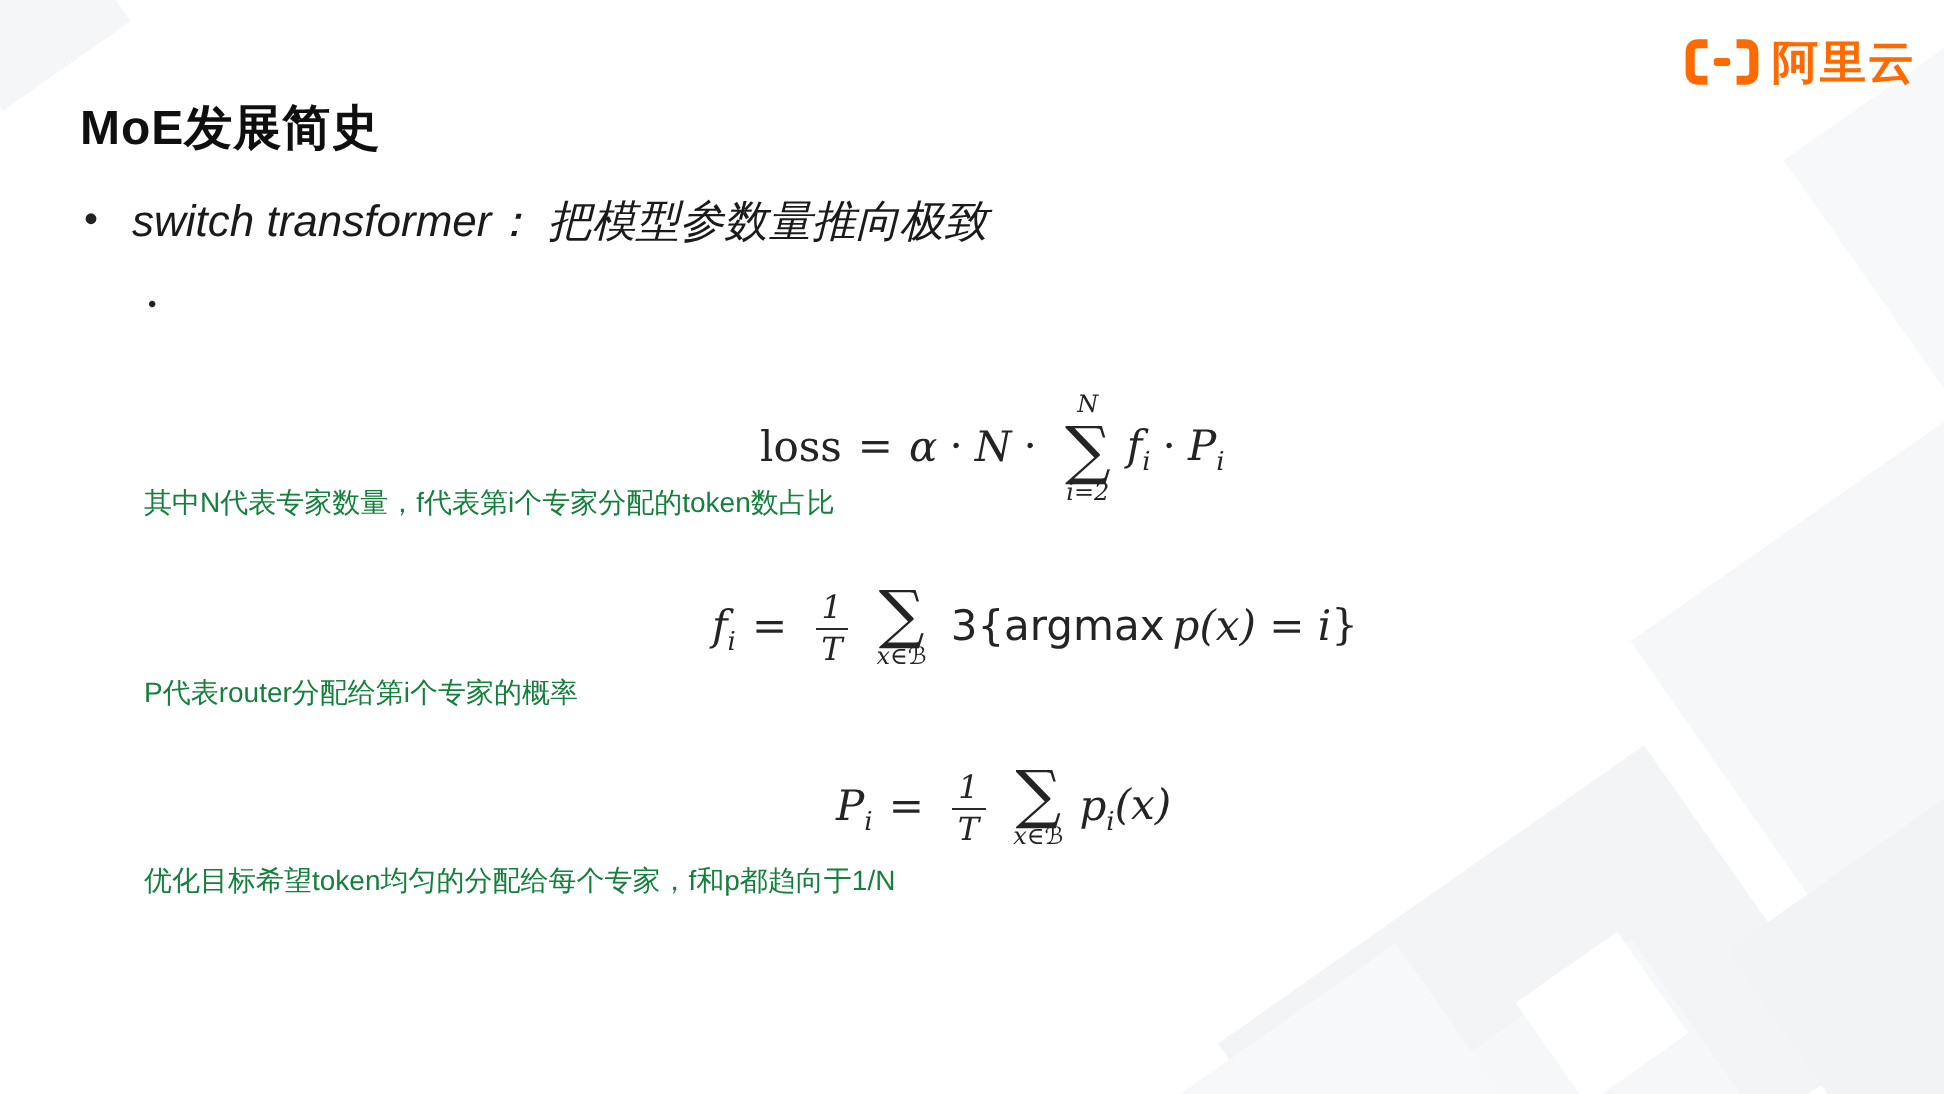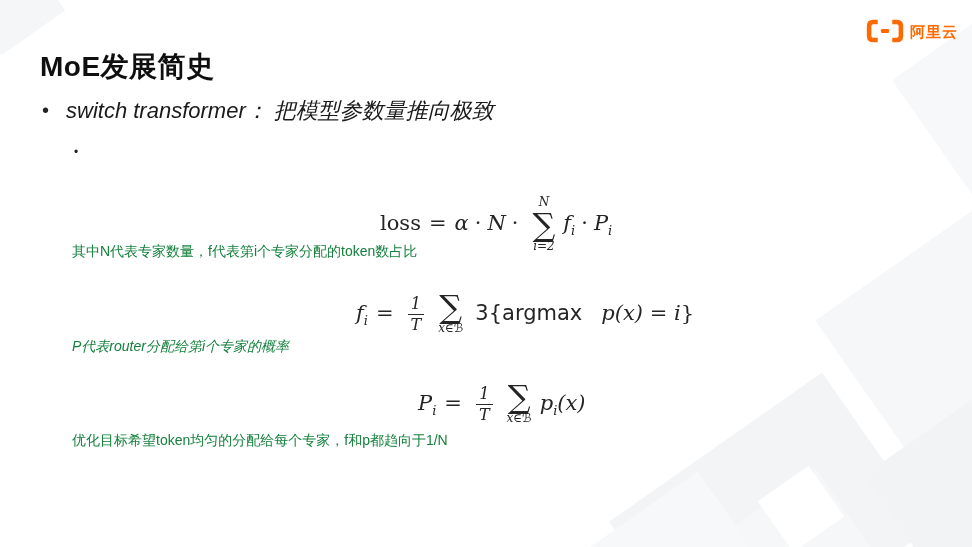--- a/index.html
+++ b/index.html
@@ -14,30 +14,30 @@
   .bg2{left:845px;top:245px;width:210px;height:170px;background:#f6f7f9;}
   .bg3{left:895px;top:415px;width:160px;height:160px;background:#f1f3f5;}
   .bg4{left:735px;top:495px;width:130px;height:130px;background:#f6f7f9;}
   .bg5{left:770px;top:478px;width:62px;height:62px;background:#ffffff;}
   .bg6{left:-28px;top:-38px;width:78px;height:78px;background:#f5f6f8;}
   .bg7{left:925px;top:35px;width:110px;height:150px;background:#f7f8f9;}
   .bg8{left:560px;top:515px;width:180px;height:90px;background:#f7f8fa;}
 
   
   .logo{position:absolute;top:19px;right:14px;display:flex;align-items:center;gap:5px;}
-  .logo-text{font-size:15px;font-weight:700;color:#FF6A00;letter-spacing:1px;line-height:1;}
+  .logo-text{font-size:23px;font-weight:700;color:#FF6A00;letter-spacing:1px;line-height:1;}
 
   
-  .title{position:absolute;left:40px;top:48px;font-size:28px;font-weight:700;color:#0f0f0f;letter-spacing:.5px;}
+  .title{position:absolute;left:40px;top:48px;font-size:24px;font-weight:700;color:#0f0f0f;letter-spacing:.5px;}
   .bullet-dot{position:absolute;left:42px;top:99px;font-size:20px;color:#222;}
   .bullet-text{position:absolute;left:66px;top:96px;font-size:22px;color:#1a1a1a;font-style:italic;}
   .subbullet-dot{position:absolute;left:74px;top:145px;font-size:12px;color:#222;}
   .subbullet-text{position:absolute;left:90px;top:143px;font-size:13.5px;color:#1a1a1a;}
   .note{position:absolute;left:72px;font-size:14px;color:#15803d;}
-  .note-n{top:243px;} .note-p{top:338px;font-style:italic;} .note-goal{top:432px;}
+  .note-n{top:243px;} .note-p{top:338px;} .note-goal{top:432px;}
 
   
   .formula{
     position:absolute;white-space:nowrap;color:#242424;
     font-family:"DejaVu Serif","Liberation Serif",serif;font-size:21px;line-height:1;
   }
   .f-loss{left:380px;top:196px;}
   .f-fi{left:356px;top:292px;}
   .f-pi{left:418px;top:382px;}
   .mi{font-style:italic;}
@@ -45,21 +45,21 @@
   .eq{margin:0 8px;}
   .dot{margin:0 6px;}
   .term sub{font-size:13px;font-style:italic;line-height:0;}
   .sum{display:inline-flex;flex-direction:column;align-items:center;vertical-align:middle;margin:0 8px;}
   .sum .sigma{font-size:32px;line-height:.95;font-style:normal;}
   .sum .lim{font-size:12px;line-height:1.15;font-style:italic;font-family:"DejaVu Serif","DejaVu Sans",serif;}
   .frac{display:inline-flex;flex-direction:column;align-items:center;vertical-align:middle;margin:0 6px;font-size:16px;line-height:1.2;}
   .frac .den{border-top:1.4px solid #2a2a2a;padding:0 3px;}
   .frac span{font-style:italic;}
   .ind{font-family:"DejaVu Sans","DejaVu Serif",serif;margin-left:4px;}
-  .expr{margin-left:19px;}
+  .expr{margin-left:4px;}
 </style>
 </head>
 <body>
 
 <div class="stage">
 
   <div class="bg bg1"></div>
   <div class="bg bg2"></div>
   <div class="bg bg3"></div>
   <div class="bg bg4"></div>

